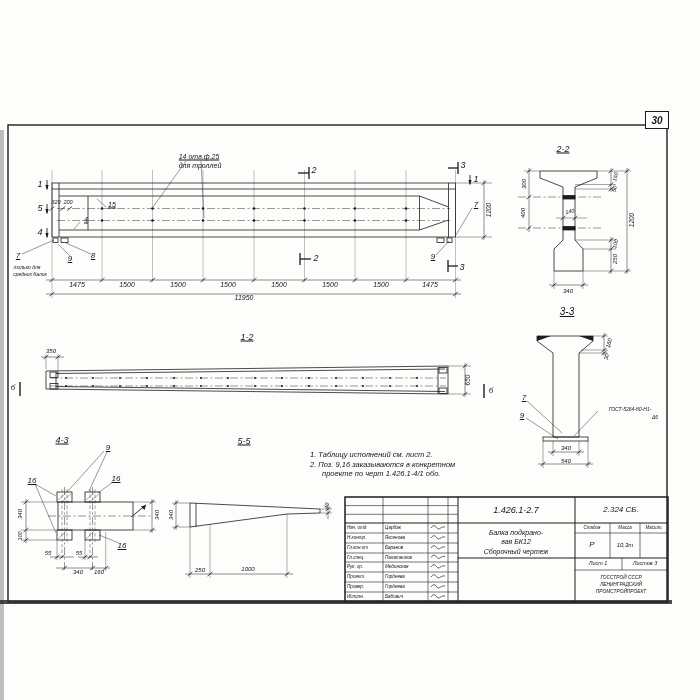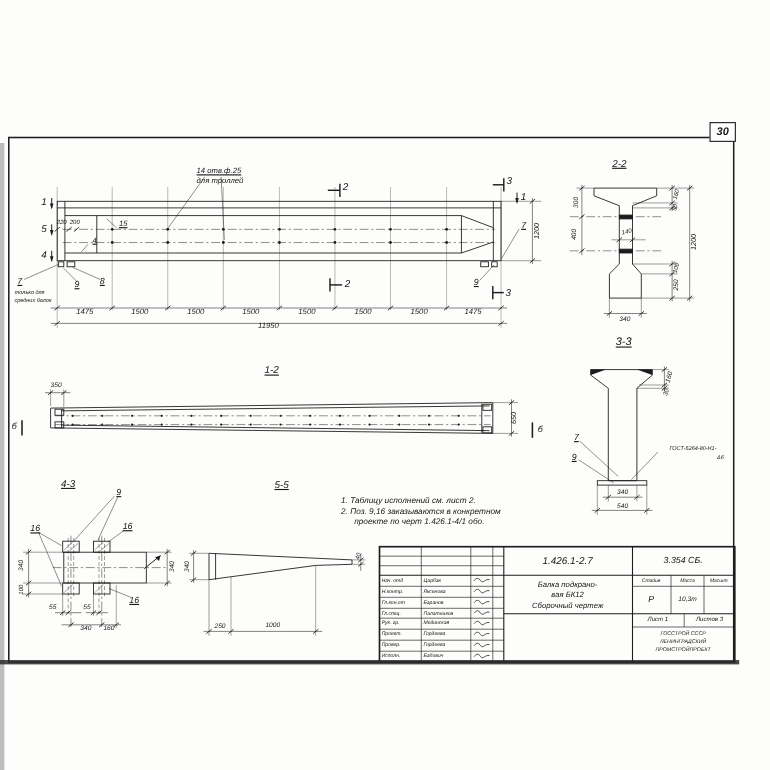--- a/index.html
+++ b/index.html
@@ -438,21 +438,21 @@
       <span class="ann" style="left: 32px; top: 481px; font-size: 8px; transform: translate(-50%, -50%); text-decoration: underline;">16</span>
       <span class="ann" style="left: 116px; top: 479px; font-size: 8px; transform: translate(-50%, -50%); text-decoration: underline;">16</span>
       <span class="ann" style="left: 122px; top: 546px; font-size: 8px; transform: translate(-50%, -50%); text-decoration: underline;">16</span>
       <span class="ann" style="left: 20px; top: 514px; font-size: 6px; transform: translate(-50%, -50%) rotate(-90deg);">340</span>
       <span class="ann" style="left: 21px; top: 536px; font-size: 5.5px; transform: translate(-50%, -50%) rotate(-90deg);">100</span>
       <span class="ann" style="left: 48px; top: 553px; font-size: 6px; transform: translate(-50%, -50%);">55</span>
       <span class="ann" style="left: 79px; top: 553px; font-size: 6px; transform: translate(-50%, -50%);">55</span>
       <span class="ann" style="left: 78px; top: 572px; font-size: 6px; transform: translate(-50%, -50%);">340</span>
       <span class="ann" style="left: 99px; top: 572px; font-size: 6px; transform: translate(-50%, -50%);">160</span>
       <span class="ann" style="left: 157px; top: 515px; font-size: 6px; transform: translate(-50%, -50%) rotate(-90deg);">340</span>
-      <span class="ann" style="left: 256px; top: 441px; font-size: 9px; transform: translate(-50%, -50%); text-decoration: underline;">5-5</span>
+      <span class="ann" style="left: 244px; top: 441px; font-size: 9px; transform: translate(-50%, -50%); text-decoration: underline;">5-5</span>
       <span class="ann" style="left: 171px; top: 515px; font-size: 6px; transform: translate(-50%, -50%) rotate(-90deg);">340</span>
       <span class="ann" style="left: 327px; top: 506px; font-size: 5.5px; transform: translate(-50%, -50%) rotate(-75deg);">40</span>
       <span class="ann" style="left: 200px; top: 570px; font-size: 6px; transform: translate(-50%, -50%);">250</span>
       <span class="ann" style="left: 248px; top: 569px; font-size: 6px; transform: translate(-50%, -50%);">1000</span>
       <span class="ann" style="left: 563px; top: 149px; font-size: 9px; transform: translate(-50%, -50%); text-decoration: underline;">2-2</span>
       <span class="ann" style="left: 524px; top: 184px; font-size: 6px; transform: translate(-50%, -50%) rotate(-90deg);">300</span>
       <span class="ann" style="left: 523px; top: 213px; font-size: 6px; transform: translate(-50%, -50%) rotate(-90deg);">400</span>
       <span class="ann" style="left: 570px; top: 212px; font-size: 5.5px; transform: translate(-50%, -50%) rotate(-12deg);">140</span>
       <span class="ann" style="left: 616px; top: 177px; font-size: 5.5px; transform: translate(-50%, -50%) rotate(-75deg);">160</span>
       <span class="ann" style="left: 615px; top: 189px; font-size: 5.5px; transform: translate(-50%, -50%) rotate(-75deg);">50</span>
@@ -474,21 +474,21 @@
   <div id="page-box">30</div>
 
   <div>
     <span class="note-line" style="left:310px;top:451px">1. Таблицу исполнений см. лист 2.</span>
     <span class="note-line" style="left:310px;top:460.5px">2. Поз. 9,16 заказываются в конкретном</span>
     <span class="note-line" style="left:322px;top:470px">проекте по черт 1.426.1-4/1 обо.</span>
   </div>
 
   <div>
     <span class="tbt" style="left:516px;top:510px;font-size:9px">1.426.1-2.7</span>
-    <span class="tbt" style="left:621px;top:510px;font-size:8px">3.354 СБ.</span>
+    <span class="tbt" style="left:621px;top:510px;font-size:8px">2.324 СБ.</span>
     <span class="tbt" style="left:516px;top:532px;font-size:7px">Балка подкрано-</span>
     <span class="tbt" style="left:516px;top:541px;font-size:7px">вая БК12</span>
     <span class="tbt" style="left:516px;top:551px;font-size:7px">Сборочный чертеж</span>
     <span class="tbt" style="left:592px;top:528px;font-size:4.5px">Стадия</span>
     <span class="tbt" style="left:625px;top:528px;font-size:4.5px">Масса</span>
     <span class="tbt" style="left:654px;top:528px;font-size:4.5px">Масшт.</span>
     <span class="tbt" style="left:592px;top:545px;font-size:8px">Р</span>
     <span class="tbt" style="left:625px;top:545px;font-size:6px">10,3т</span>
     <span class="tbt" style="left:598px;top:564px;font-size:5.5px">Лист 1</span>
     <span class="tbt" style="left:645px;top:564px;font-size:5.5px">Листов 3</span>

